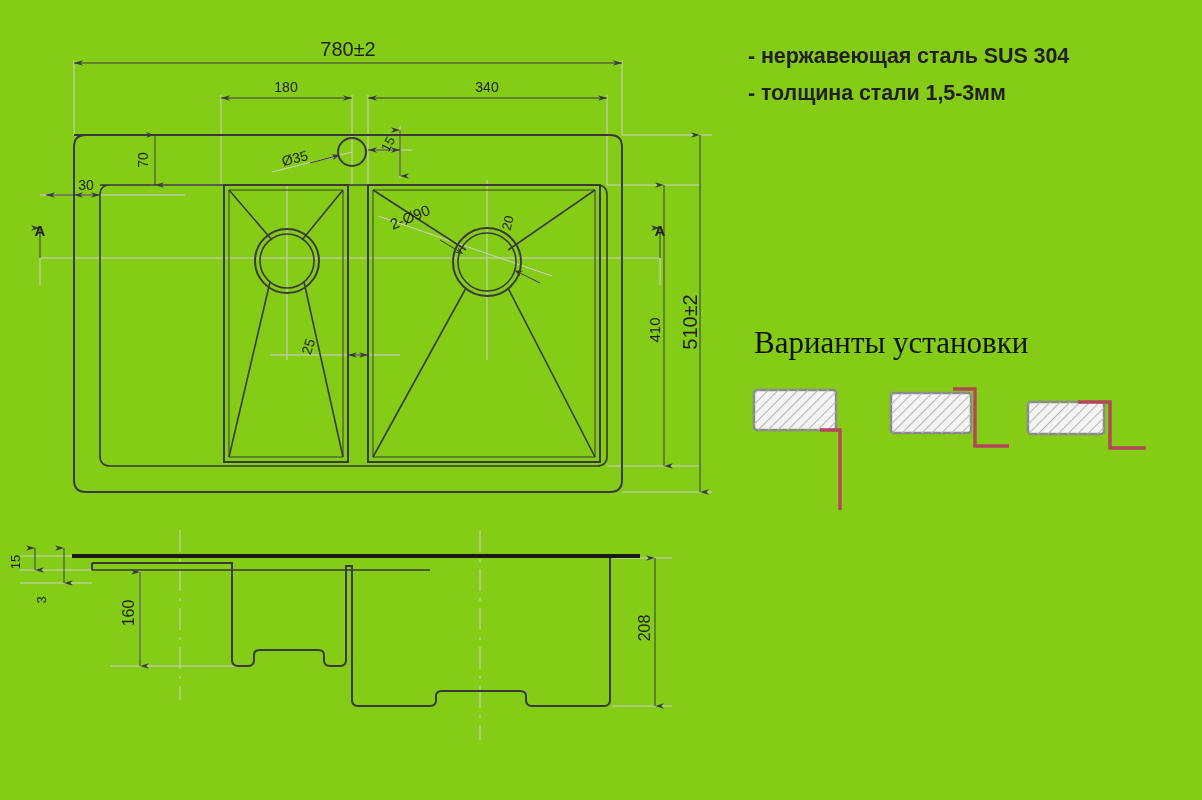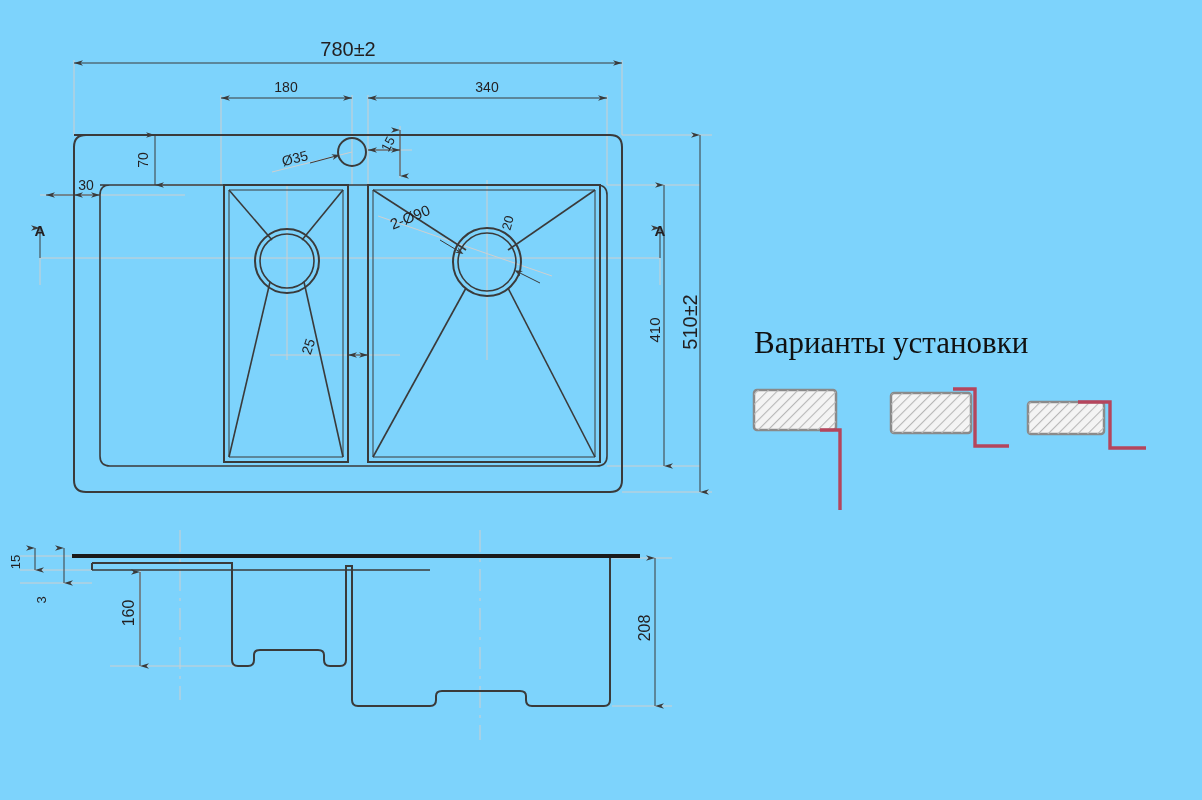--- a/index.html
+++ b/index.html
@@ -7,21 +7,21 @@
     margin: 0; padding: 0;
     background: #ffffff;
     width: 1202px; height: 800px;
     overflow: hidden;
     font-family: "Liberation Sans", sans-serif;
   }
   #root {
     position: relative;
     width: 1202px;
     height: 800px;
-    background: #7dd3fc;
+    background: #84cc16;
   }
 
   
   #drawing-svg {
     position: absolute;
     left: 0; top: 0;
     width: 740px; height: 800px;
   }
 
   
@@ -258,20 +258,22 @@
     <text x="660" y="236" font-size="15" font-weight="bold" text-anchor="middle">A</text>
 
     <text x="0" y="0" font-size="13" text-anchor="middle" transform="translate(20,562) rotate(-90)">15</text>
     <text x="0" y="0" font-size="13" text-anchor="middle" transform="translate(46,600) rotate(-90)">3</text>
     <text x="0" y="0" font-size="16" text-anchor="middle" transform="translate(134,613) rotate(-90)">160</text>
     <text x="0" y="0" font-size="16" text-anchor="middle" transform="translate(650,628) rotate(-90)">208</text>
   </g>
 </svg>
 
 <div id="info-panel">
+  <div class="feature-line">- нержавеющая сталь SUS 304</div>
+  <div class="feature-line">- толщина стали 1,5-3мм</div>
 </div>
 
 <div id="install-section">
   <div id="install-title">Варианты установки</div>
 
   <div id="install-variants">
 
     <div class="variant" style="left:0px;">
       <svg width="140" height="130" viewBox="0 0 140 130">
         <defs>

